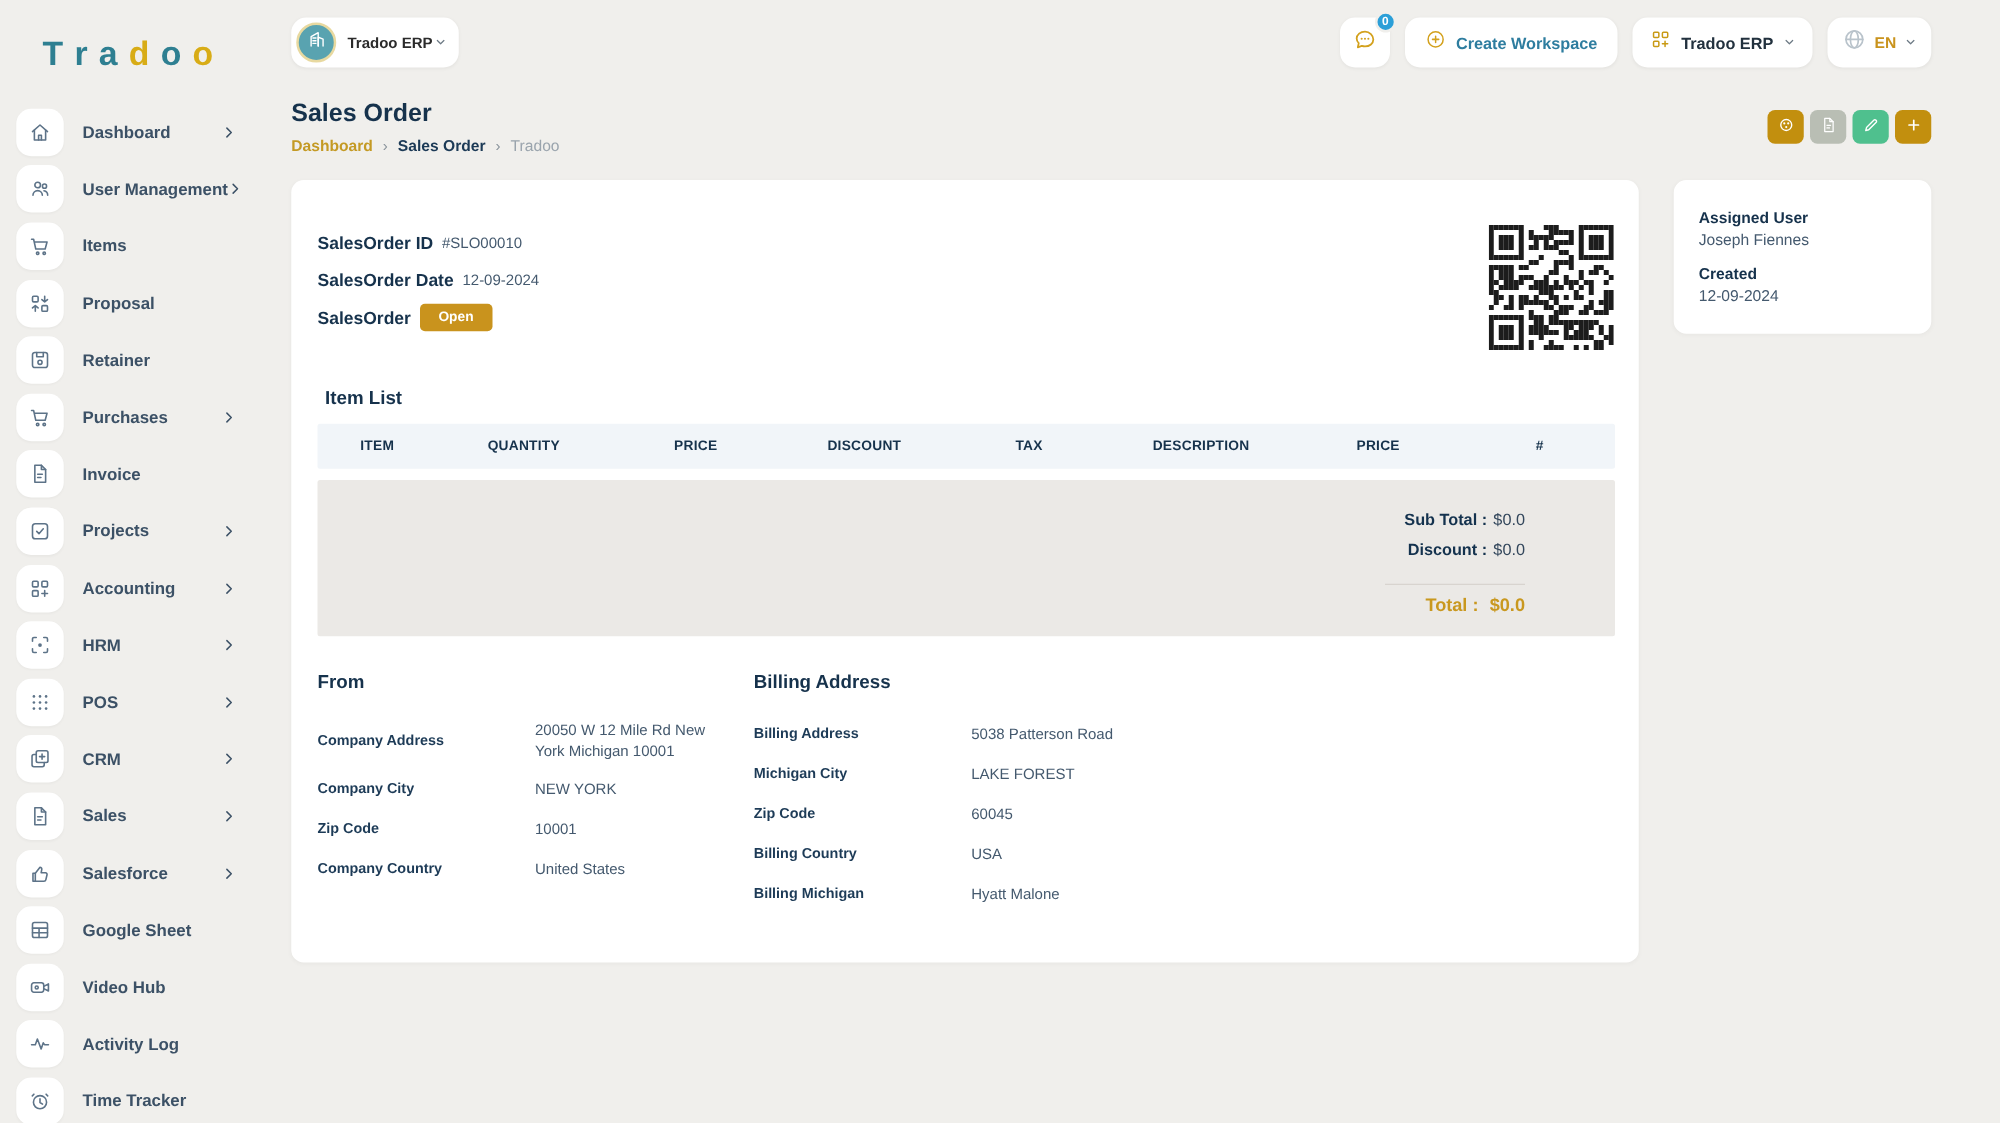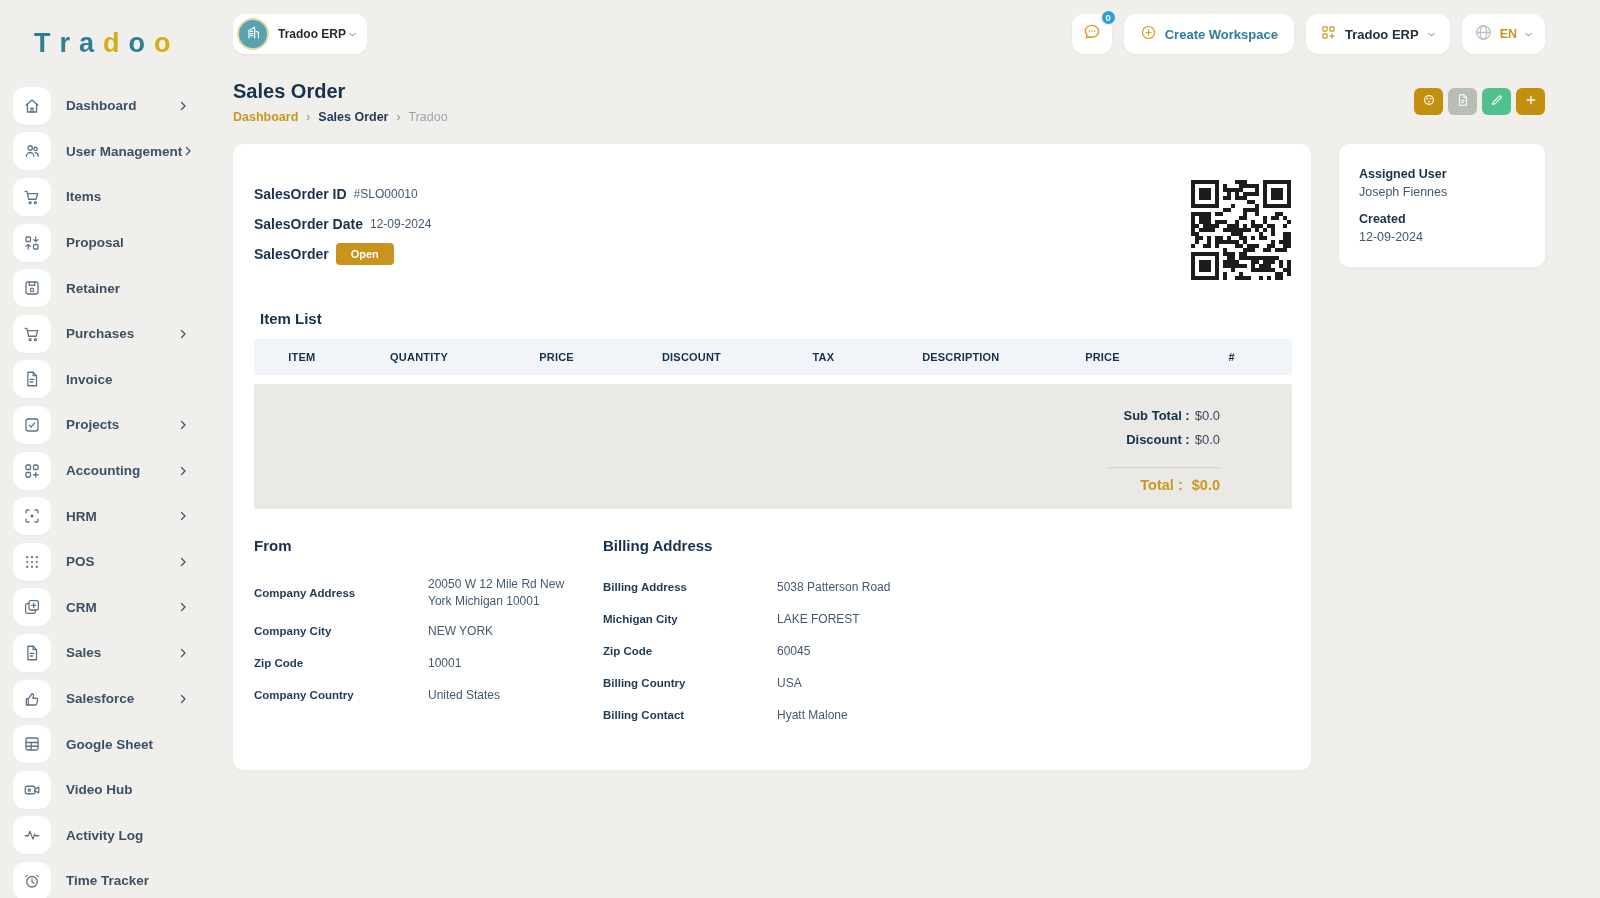--- a/index.html
+++ b/index.html
@@ -847,21 +847,21 @@
               </div>
               <div class="addr-row">
                 <span class="addr-label">Zip Code</span>
                 <span class="addr-val">60045</span>
               </div>
               <div class="addr-row">
                 <span class="addr-label">Billing Country</span>
                 <span class="addr-val">USA</span>
               </div>
               <div class="addr-row">
-                <span class="addr-label">Billing Contact</span>
+                <span class="addr-label">Billing Michigan</span>
                 <span class="addr-val">Hyatt Malone</span>
               </div>
             </div>
         </div>
       </div>
 
     </section>
 
     <aside class="card side-card">
       <div class="sc-group">

